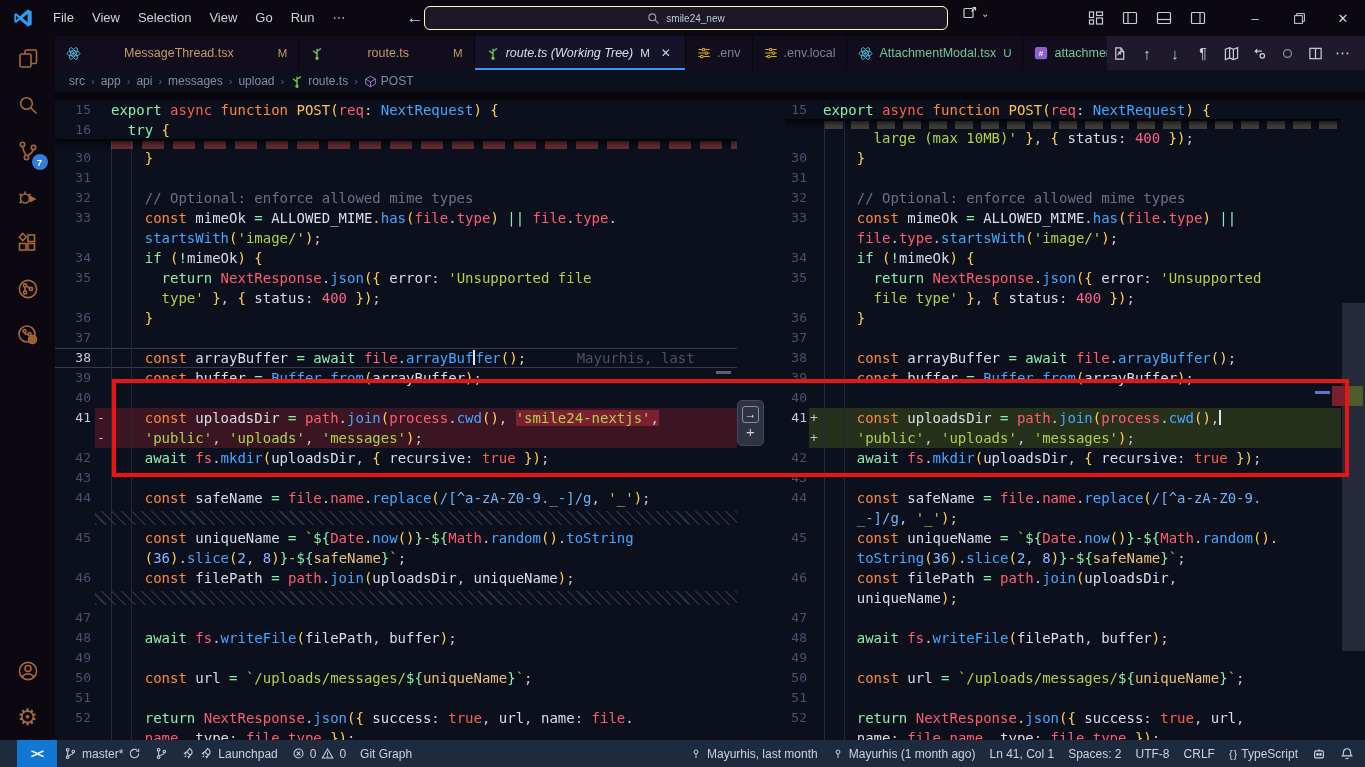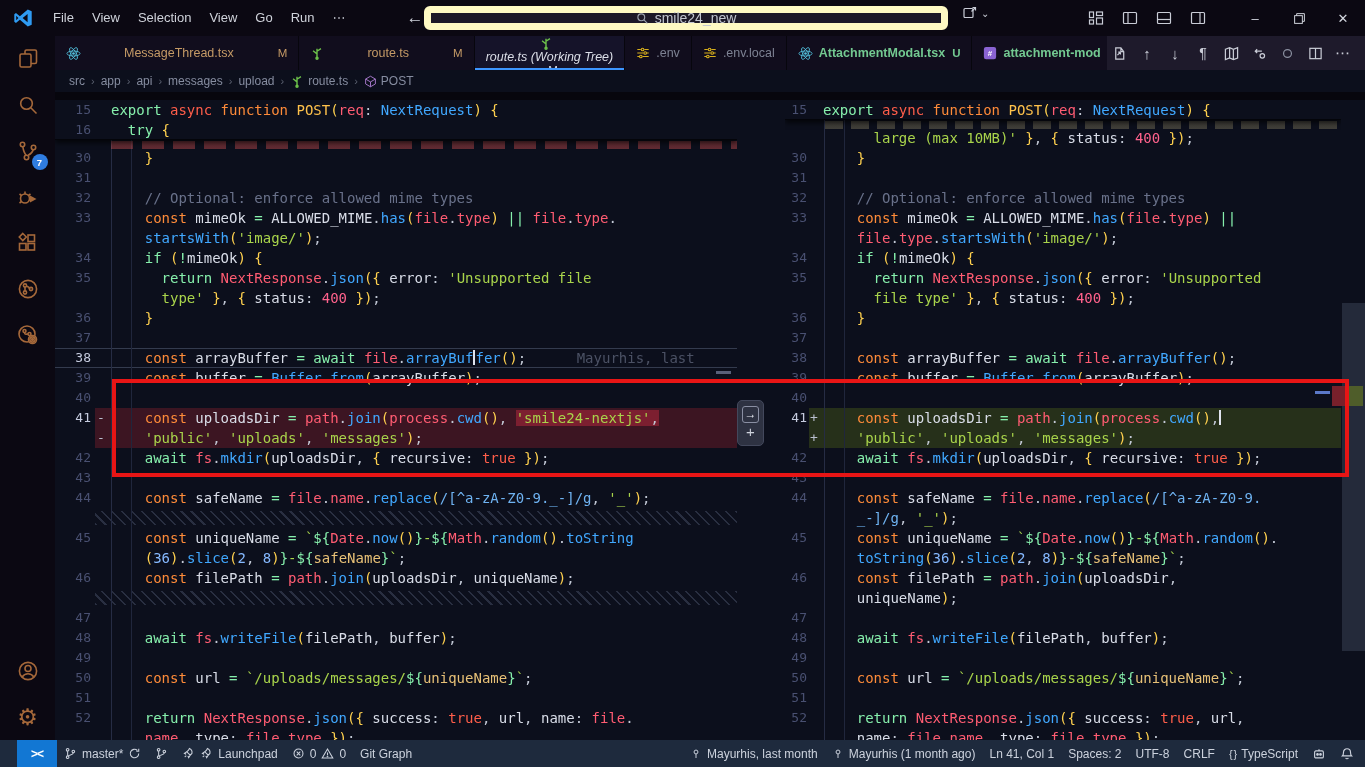--- a/index.html
+++ b/index.html
@@ -6,46 +6,46 @@
   *{box-sizing:border-box;}
   body{font-family:"Liberation Sans",sans-serif;width:1365px;height:767px;position:relative;overflow:hidden;color:#c6c9d2;}
   .ic svg{display:block;}
   
   .titlebar{position:absolute;left:0;top:0;width:1365px;height:36px;background:#0b0812;display:flex;align-items:center;z-index:30;}
   .vslogo{width:22px;height:22px;margin:0 10px 0 12px;}
   .menubar{display:flex;align-items:center;}
   .menu-item{padding:0 9px;font-size:13px;color:#cfd2da;height:26px;line-height:26px;border-radius:4px;cursor:default;}
   .navarrows{display:flex;align-items:center;margin-left:52px;font-size:17px;color:#cfd2da;}
   .navarrows .fwd{color:#666c7a;margin-left:14px;}
-  .searchbox{position:absolute;left:424px;top:6px;width:524px;height:24px;background:#1c1827;border:7px solid #fef9c3;border-radius:6px;display:flex;align-items:center;justify-content:center;font-size:14px;color:#c2c6d0;}
+  .searchbox{position:absolute;left:424px;top:6px;width:524px;height:24px;background:#1c1827;border:1px solid #fef9c3;border-radius:6px;display:flex;align-items:center;justify-content:center;font-size:10px;color:#c2c6d0;}
   .searchbox .mag{margin-right:6px;}
   .tb-right{position:absolute;right:0;top:0;height:36px;display:flex;align-items:center;}
   .tb-ic{width:26px;height:26px;display:flex;align-items:center;justify-content:center;color:#c9ccd6;}
   .winctl{width:44px;height:36px;display:flex;align-items:center;justify-content:center;color:#d4d7df;font-size:13px;}
   .layoutgrp{display:flex;gap:8px;margin-right:22px;}
   .syncgrp{position:absolute;left:962px;top:5px;display:flex;align-items:center;color:#c9ccd6;}
   
   .activitybar{position:absolute;left:0;top:36px;width:55px;height:704px;background:#0b0812;display:flex;flex-direction:column;align-items:center;z-index:20;}
   .act-ic{width:48px;height:46px;display:flex;align-items:center;justify-content:center;color:#a5683a;position:relative;}
   .act-spacer{flex:1;}
   .act-badge{position:absolute;right:4px;bottom:4px;background:#2f7de1;color:#fff;font-size:9.5px;width:16px;height:16px;border-radius:8px;display:flex;align-items:center;justify-content:center;font-weight:bold;}
   .gearglyph{font-size:23px;line-height:23px;}
   
   .tabbar{position:absolute;left:55px;top:36px;width:1310px;height:34px;background:#0a0714;display:flex;z-index:25;}
   .tabs{display:flex;width:1068px;overflow:hidden;}
   .tab{display:flex;align-items:center;padding:0 11px;background:#110d1d;border-right:1px solid #07060d;font-size:12.5px;color:#8d93a5;white-space:nowrap;position:relative;flex:none;}
   .tab .ic{margin-right:6px;}
   .tab .badge{margin-left:7px;font-size:11.5px;}
   .tab .closex{margin-left:8px;font-size:12px;color:#d0d3dc;padding:1px 3px;border-radius:3px;}
-  .tab.active{background:#151329;color:#dcdfe8;flex-direction:column;}
+  .tab.active{background:#151329;color:#dcdfe8;}
   .tab.active::after{content:"";position:absolute;left:0;right:0;bottom:0;height:2px;background:#3d96ff;}
   .tab.italic .lbl{font-style:italic;}
   .lbl-mod{color:#c59a66;gap:37px;} .lbl-mod .badge{color:#c59a66;}
   .lbl-dim{color:#7d8293;}
-  .lbl-unt{color:#73c991;font-weight:bold;} .lbl-unt .badge{color:#73c991;}
+  .lbl-unt{color:#73c991;} .lbl-unt .badge{color:#73c991;}
   .editor-actions{flex:1;background:#1e1a2b;display:flex;align-items:center;justify-content:flex-end;padding-right:10px;gap:4px;}
   .ea-ic{width:24px;height:24px;display:flex;align-items:center;justify-content:center;color:#c9ccd6;font-size:14px;}
   
   .breadcrumbs{position:absolute;left:55px;top:70px;width:1310px;height:22px;background:#0c0f1c;display:flex;align-items:center;font-size:12px;color:#868da0;padding-left:14px;}
   .crumb{display:flex;align-items:center;}
   .crumb .ic{margin-right:4px;}
   .crumb-sep{margin:0 6px;color:#5b6170;font-size:11px;}
   
   .editor{position:absolute;left:55px;top:92px;width:1310px;height:648px;background:#0c0f1c;overflow:hidden;margin-top:8px;}
   .pane{position:absolute;top:0;height:648px;overflow:hidden;}

